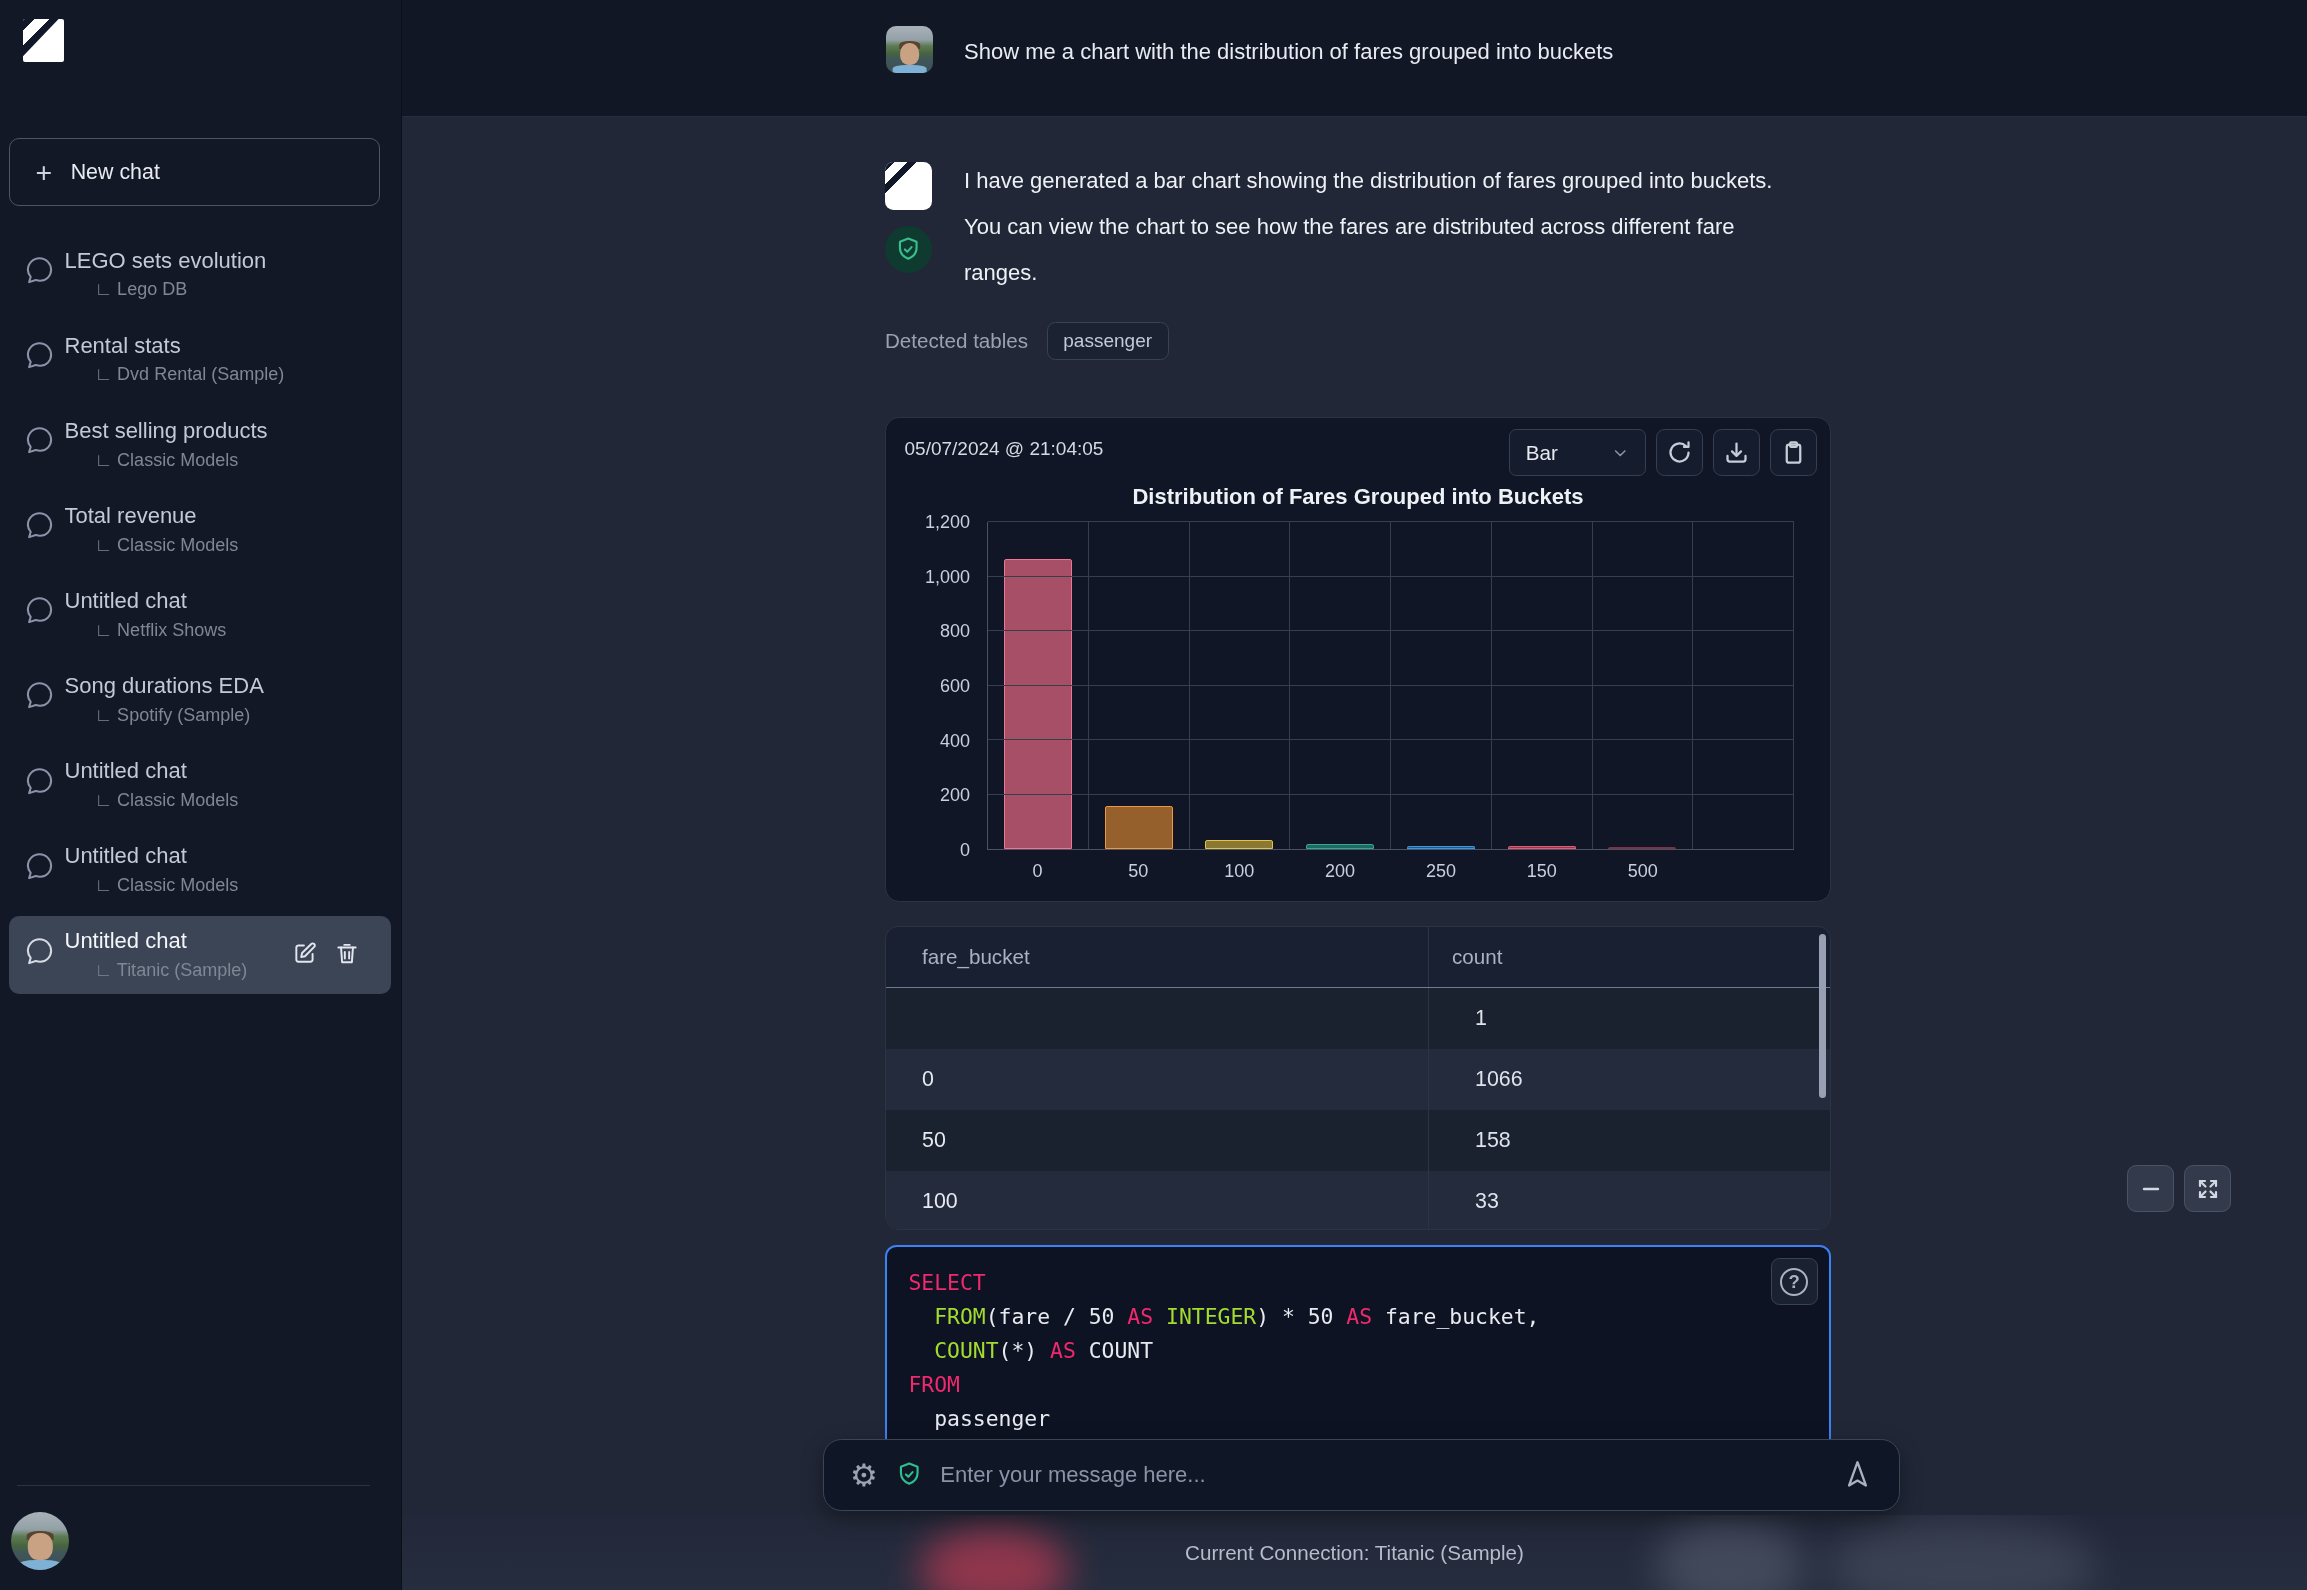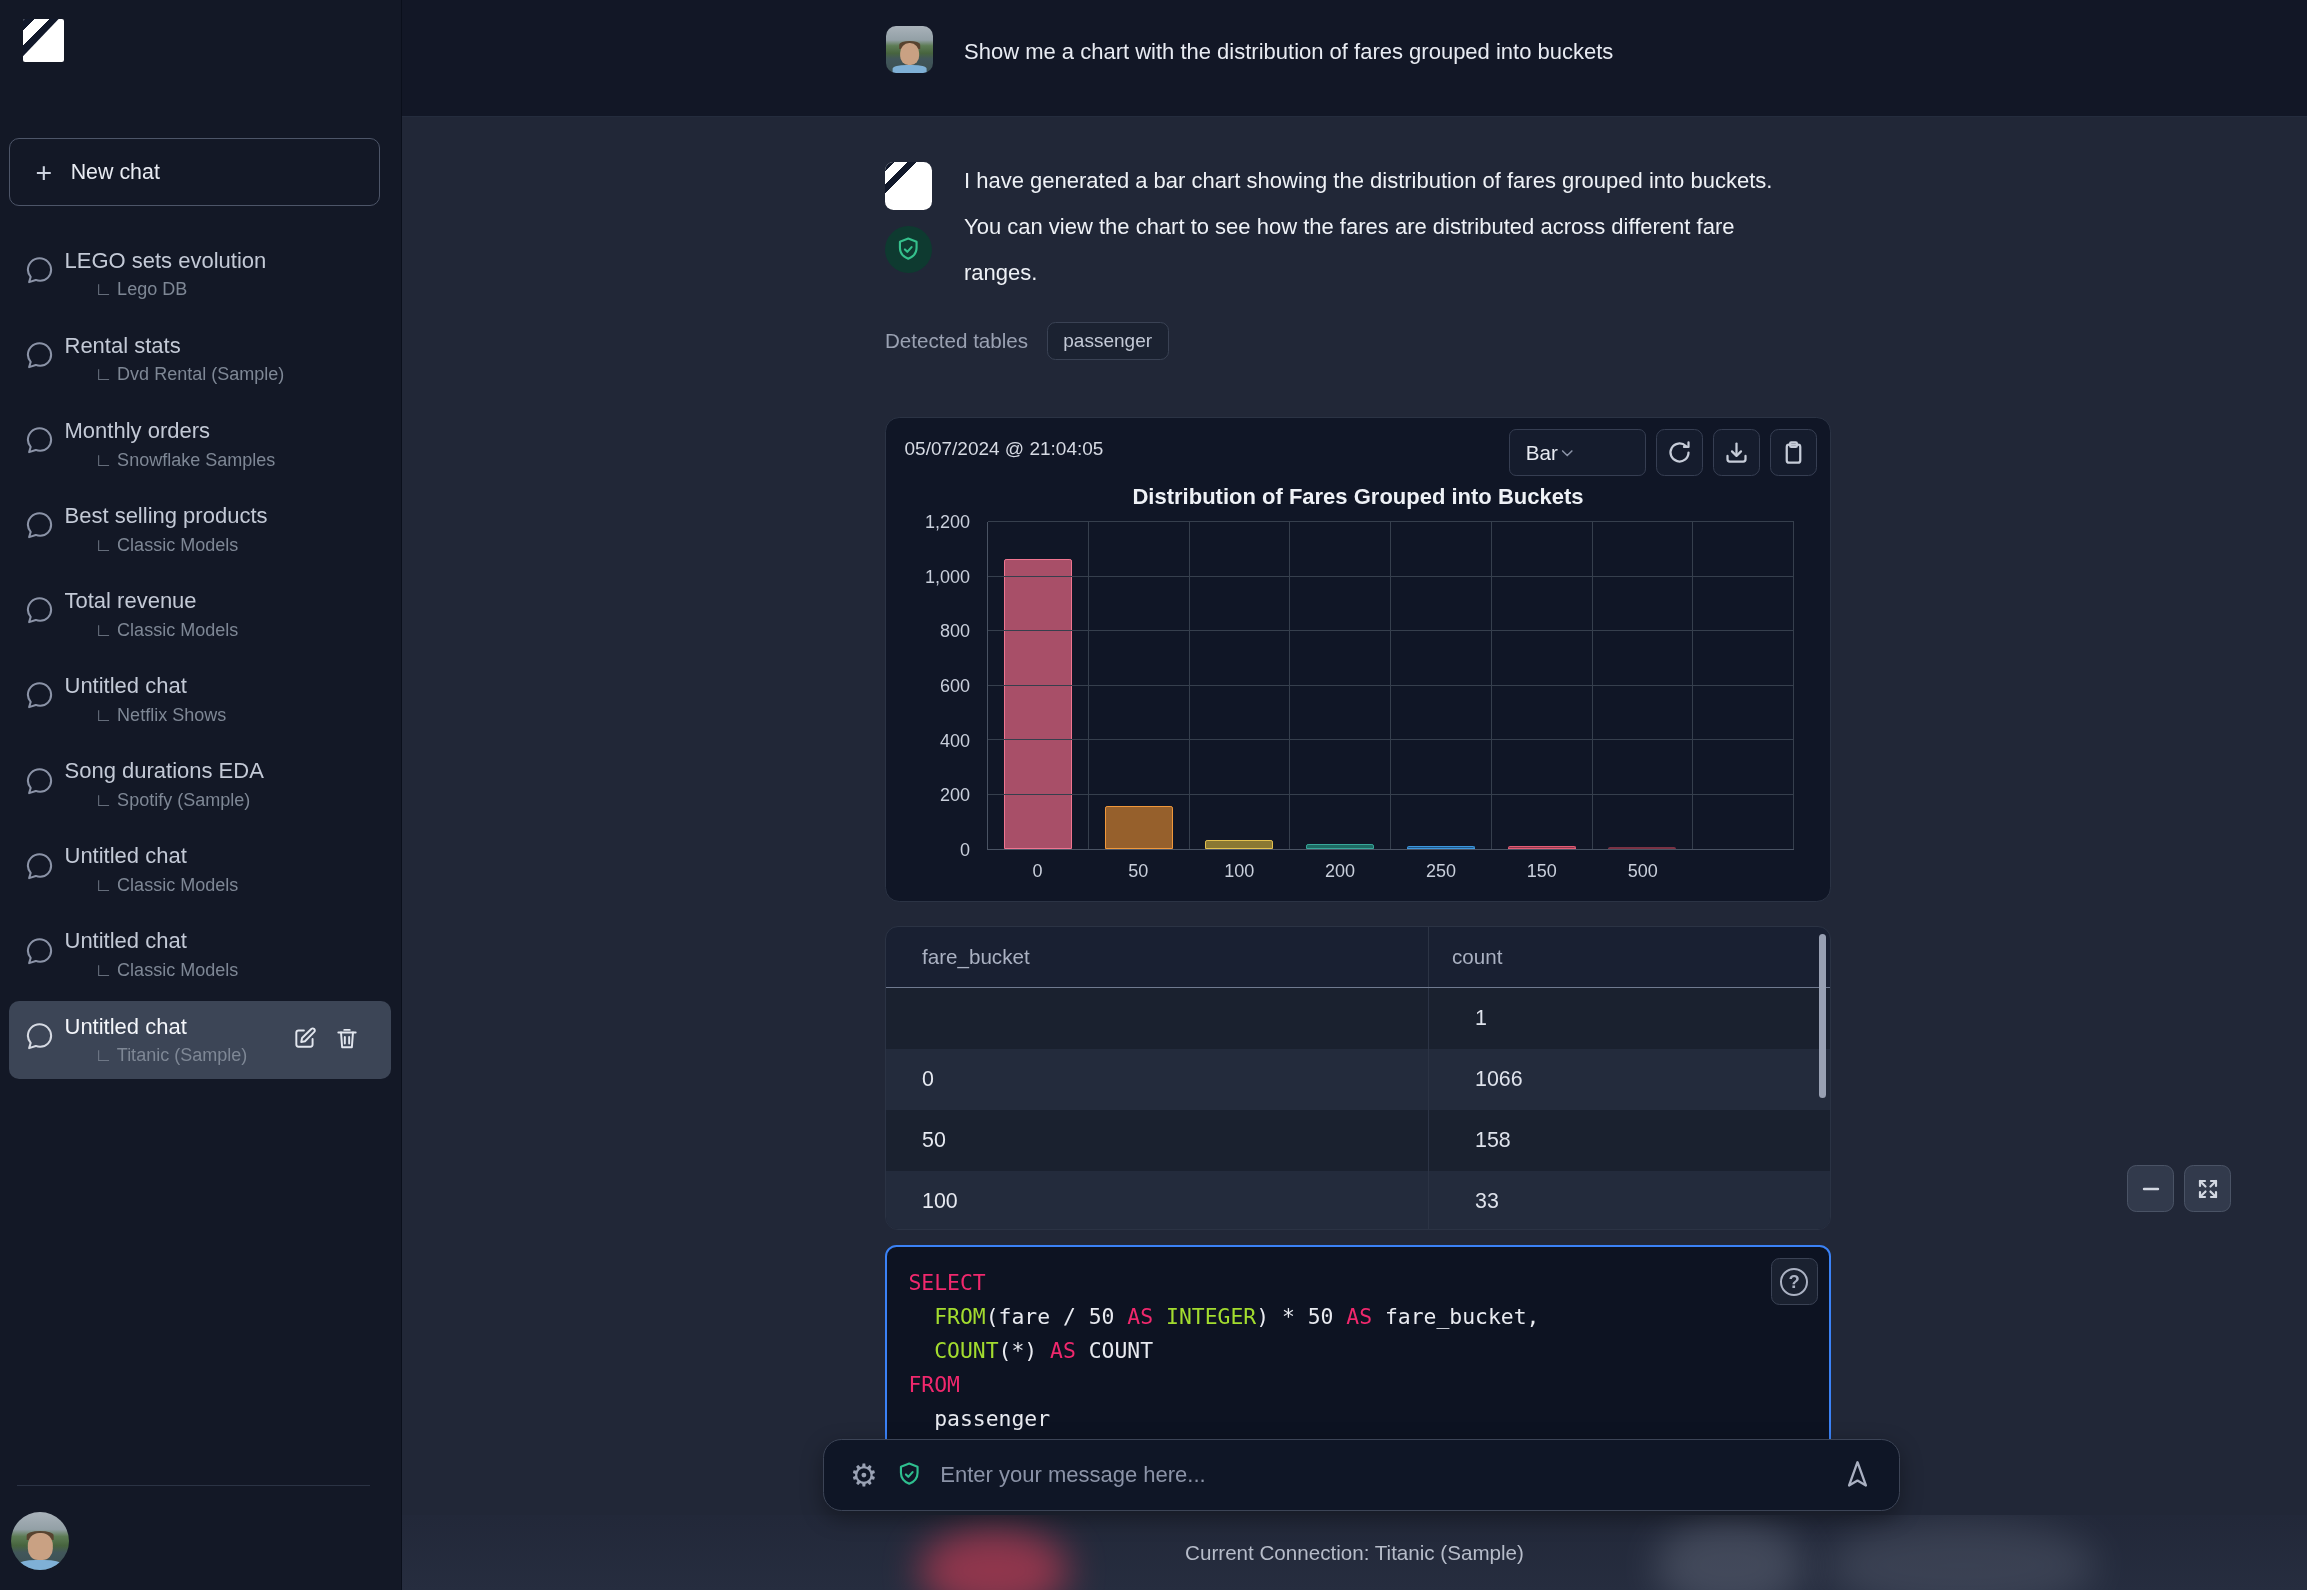--- a/index.html
+++ b/index.html
@@ -47,21 +47,21 @@
   .asst-text { position:absolute; left:562px; top:158px; width:840px; font-size:22px; line-height:46px; color:#eef1f6; }
 
   .detected-row { position:absolute; left:483px; top:322px; display:flex; align-items:center; gap:18.5px; }
   .detected-label { font-size:20.6px; color:#9aa1b2; }
   .table-pill { font-size:19px; color:#c3c9d6; border:1.4px solid #3a4254; background:#1b2231; border-radius:8.5px; padding:7.1px 15.7px; }
 
   
   .chart-card { position:absolute; left:483px; top:417px; width:946px; height:485px; background:#101626; border:0.7px solid #2b3344; border-radius:14.2px; }
   .chart-ts { position:absolute; left:18.5px; top:20px; font-size:19px; color:#d6dae3; }
   .chart-controls { position:absolute; right:13px; top:11.4px; display:flex; gap:10px; align-items:center; }
-  .chart-select { width:137px; height:47px; background:#151c2d; border:1.4px solid #363e52; border-radius:7.1px; display:flex; align-items:center; padding:0 15.7px; cursor:pointer; }
+  .chart-select { width:137px; height:47px; background:#151c2d; border:1.4px solid #363e52; border-radius:7.1px; display:flex; align-items:center; justify-content:space-between; padding:0 15.7px; cursor:pointer; }
   .chart-select .val { font-size:20.6px; color:#e7eaf1; }
   .chart-select svg { width:18.5px; height:18.5px; color:#8b93a7; }
   .icon-btn { width:47px; height:47px; background:#151c2d; border:1.4px solid #363e52; border-radius:8.5px; display:flex; align-items:center; justify-content:center; cursor:pointer; }
   .icon-btn svg { width:27px; height:27px; color:#c7cdd9; }
   .chart-title { position:absolute; left:0; right:0; top:66px; text-align:center; font-size:22px; font-weight:bold; color:#eef1f6; }
   .plot { position:absolute; left:101px; top:104px; width:807px; height:328px; border-left:1.4px solid #4a5363; border-bottom:1.4px solid #4a5363; }
   .hline { position:absolute; left:0; right:0; height:0.7px; background:#363f4d; }
   .plot-cols { position:absolute; inset:0; display:flex; }
   .pcol { flex:1; position:relative; border-right:0.7px solid #363f4d; display:flex; align-items:flex-end; justify-content:center; }
   .bar { width:68px; border:1.4px solid; border-radius:2.1px 2.1px 0 0; }
@@ -139,29 +139,20 @@
           <div class="meta">
             <div class="title">Rental stats</div>
             <div class="sub">∟ Dvd Rental (Sample)</div>
           </div>
         </div>
         <div class="chat-item">
           <span class="bubble"><svg viewBox="0 0 24 24" fill="none" stroke="currentColor" stroke-width="1.6" stroke-linecap="round" stroke-linejoin="round">
               <path d="M21 11.5a8.5 8.5 0 0 1-8.5 8.5c-1.2 0-2.4-.25-3.4-.7L4 21l1.2-4.1A8.46 8.46 0 0 1 3 11.5a8.5 8.5 0 1 1 18 0z"></path>
             </svg></span>
           <div class="meta">
-            <div class="title">Monthly orders</div>
-            <div class="sub">∟ Snowflake Samples</div>
-          </div>
-        </div>
-        <div class="chat-item">
-          <span class="bubble"><svg viewBox="0 0 24 24" fill="none" stroke="currentColor" stroke-width="1.6" stroke-linecap="round" stroke-linejoin="round">
-              <path d="M21 11.5a8.5 8.5 0 0 1-8.5 8.5c-1.2 0-2.4-.25-3.4-.7L4 21l1.2-4.1A8.46 8.46 0 0 1 3 11.5a8.5 8.5 0 1 1 18 0z"></path>
-            </svg></span>
-          <div class="meta">
             <div class="title">Best selling products</div>
             <div class="sub">∟ Classic Models</div>
           </div>
         </div>
         <div class="chat-item">
           <span class="bubble"><svg viewBox="0 0 24 24" fill="none" stroke="currentColor" stroke-width="1.6" stroke-linecap="round" stroke-linejoin="round">
               <path d="M21 11.5a8.5 8.5 0 0 1-8.5 8.5c-1.2 0-2.4-.25-3.4-.7L4 21l1.2-4.1A8.46 8.46 0 0 1 3 11.5a8.5 8.5 0 1 1 18 0z"></path>
             </svg></span>
           <div class="meta">
             <div class="title">Total revenue</div>

